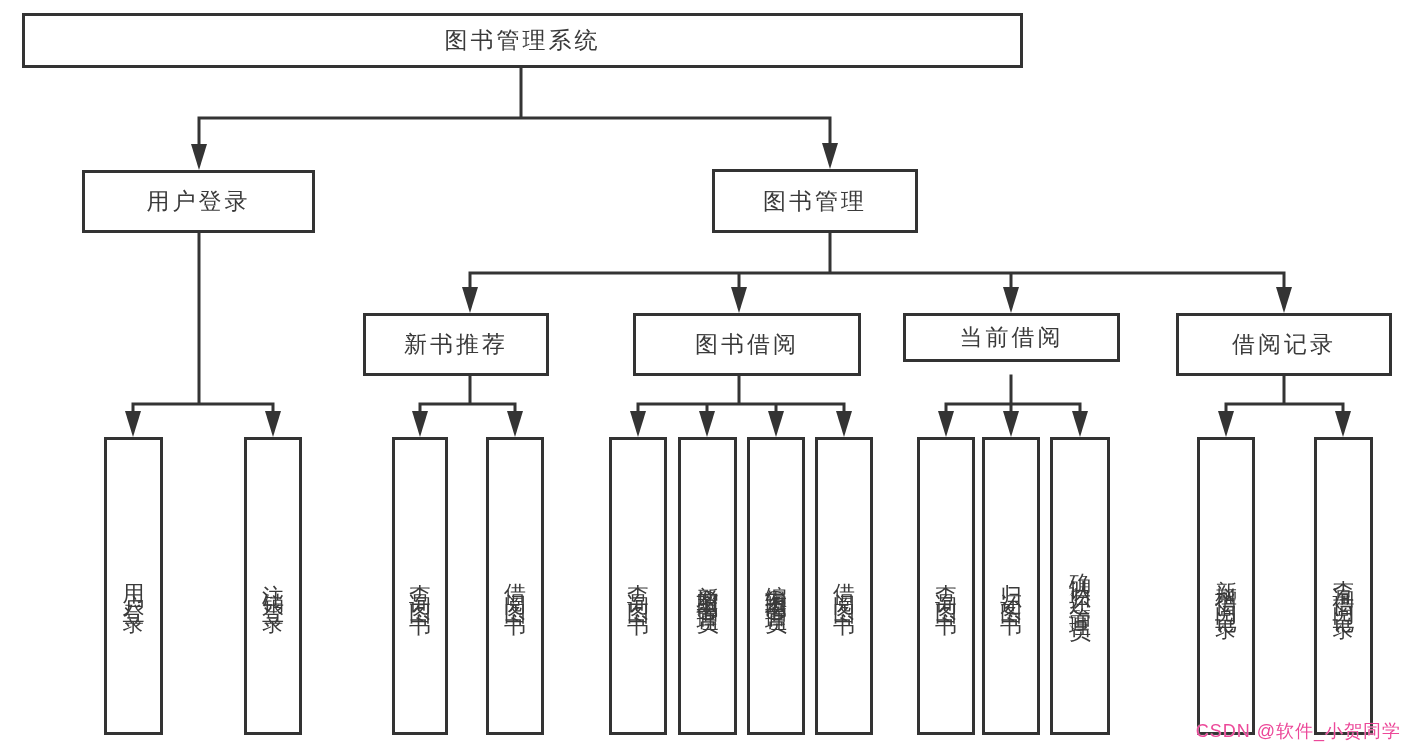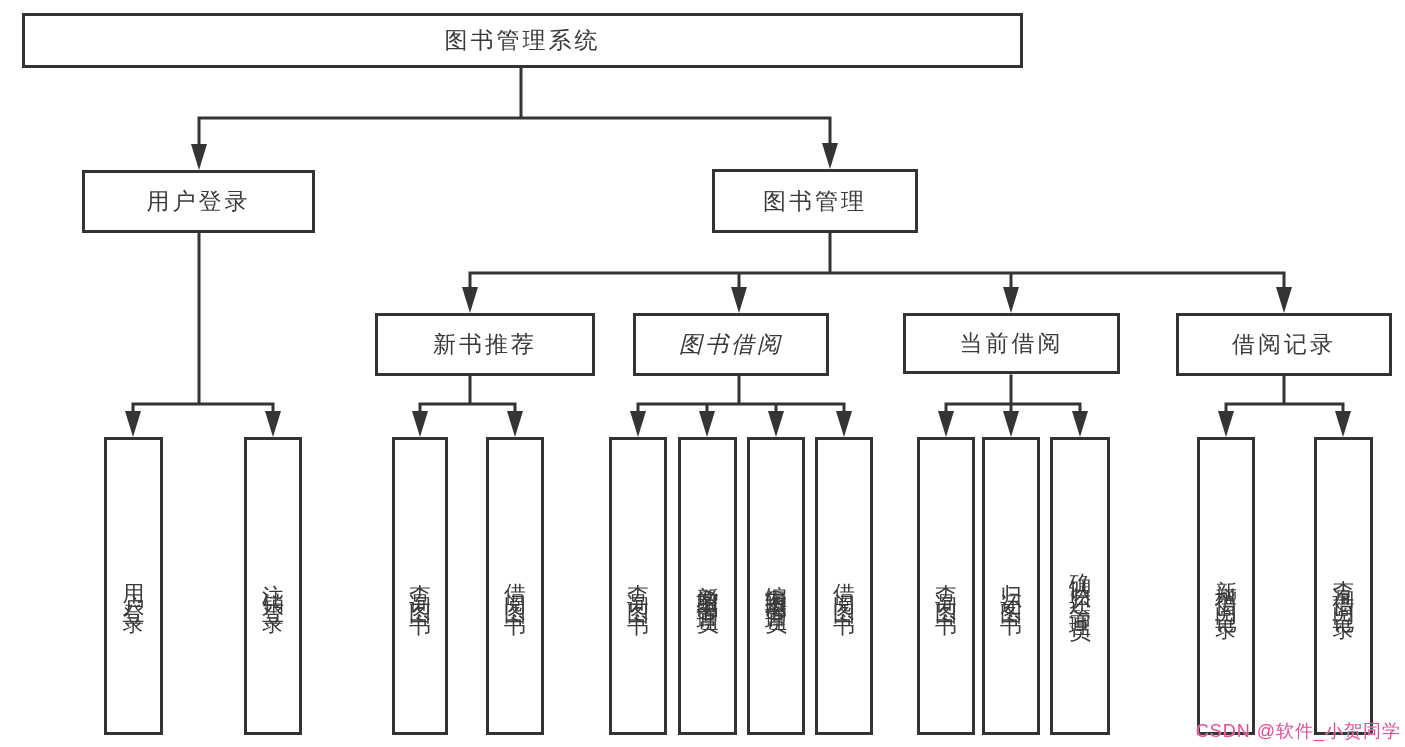--- a/index.html
+++ b/index.html
@@ -93,23 +93,23 @@
     <polygon points="1072,411 1088,411 1080,437"></polygon>
     <polygon points="1218,411 1234,411 1226,437"></polygon>
     <polygon points="1335,411 1351,411 1343,437"></polygon>
   </svg>
 
   <div class="node hbox" style="left:22px; top:13px; width:1001px; height:55px;">图书管理系统</div>
 
   <div class="node hbox" style="left:82px; top:170px; width:233px; height:63px;">用户登录</div>
   <div class="node hbox" style="left:712px; top:169px; width:206px; height:64px;">图书管理</div>
 
-  <div class="node hbox" style="left:375px; top:313px; width:220px; height:63px;">新书推荐</div>
-  <div class="node hbox" style="left:633px; top:313px; width:196px; height:63px;font-style:italic;">图书借阅</div>
-  <div class="node hbox" style="left:903px; top:313px; width:217px; height:61px;">当前借阅</div>
+  <div class="node hbox" style="left:363px; top:313px; width:186px; height:63px;">新书推荐</div>
+  <div class="node hbox" style="left:633px; top:313px; width:228px; height:63px;">图书借阅</div>
+  <div class="node hbox" style="left:903px; top:313px; width:217px; height:49px;">当前借阅</div>
   <div class="node hbox" style="left:1176px; top:313px; width:216px; height:63px;">借阅记录</div>
 
   <div class="node vbox" style="left:104px; top:437px; width:59px; height:298px;">用户登录</div>
   <div class="node vbox" style="left:244px; top:437px; width:58px; height:298px;">注销登录</div>
 
   <div class="node vbox" style="left:392px; top:437px; width:56px; height:298px;">查询图书</div>
   <div class="node vbox" style="left:486px; top:437px; width:58px; height:298px;">借阅图书</div>
 
   <div class="node vbox" style="left:609px; top:437px; width:58px; height:298px;">查询图书</div>
   <div class="node vbox sp4" style="left:678px; top:437px; width:59px; height:298px;">新增图书（管理员）</div>

